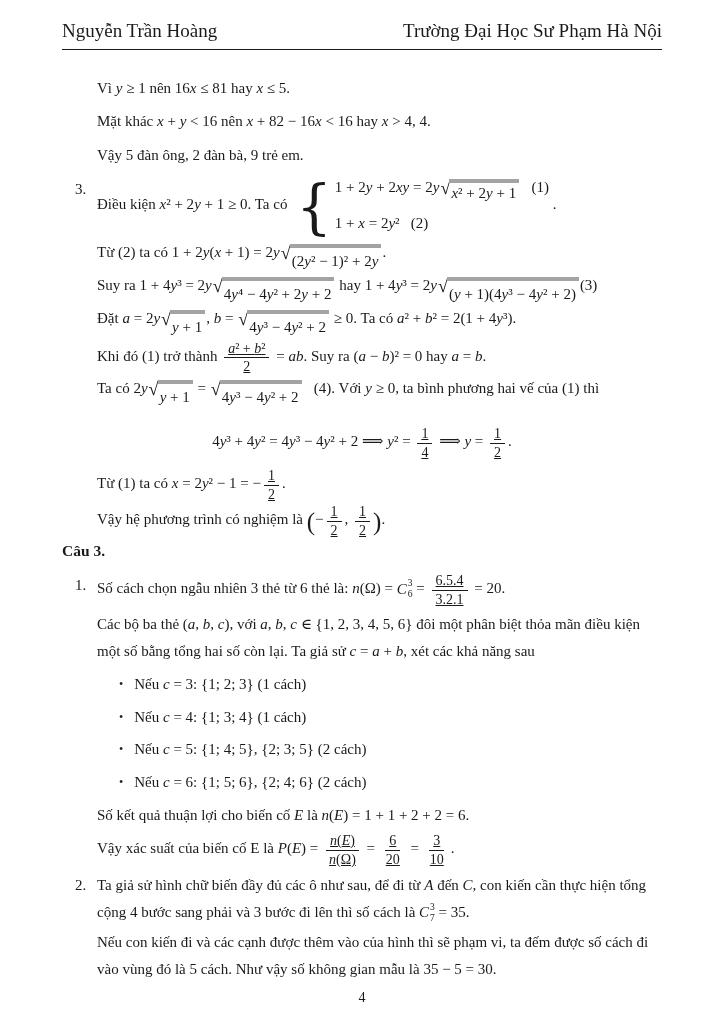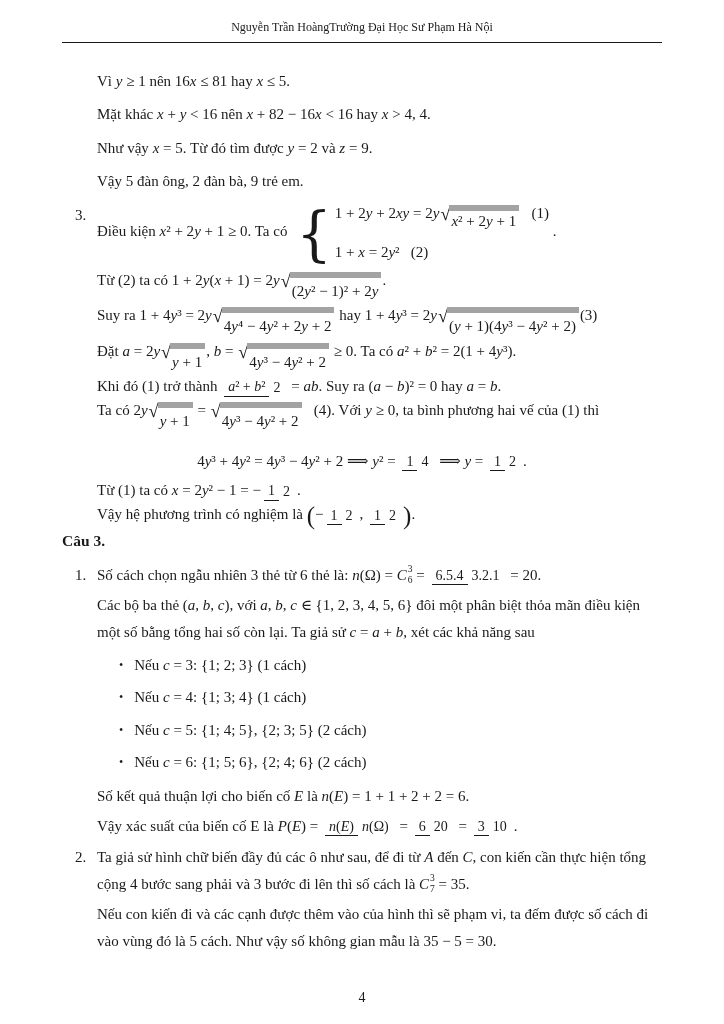--- a/index.html
+++ b/index.html
@@ -2,40 +2,40 @@
 <html><head>
 <meta charset="utf-8">
 <style>
   html,body{margin:0;padding:0;background:#ffffff;}
   .page{
     position:relative;width:724px;height:1024px;box-sizing:border-box;
     background:#ffffff;color:#1a1a1a;overflow:hidden;
     font-family:"Liberation Serif","DejaVu Serif",serif;font-size:15px;
     padding:20px 62px 0 62px;
   }
-  .hdr{display:flex;justify-content:center;align-items:flex-end;
-       border-bottom:1.2px solid #1a1a1a;padding-bottom:7px;font-size:12px;}
+  .hdr{display:flex;justify-content:space-between;align-items:flex-end;
+       border-bottom:1.2px solid #1a1a1a;padding-bottom:7px;font-size:19px;}
   .content{margin-top:26px;}
   .p{margin:0 0 0 35px;line-height:1.62;}
   .p.loose{margin-top:9px;margin-bottom:9px;}
   .display{text-align:center;margin:16px 35px 6px 35px;line-height:1.5;}
   .section{font-weight:700;margin:3px 0 12px 0;font-size:15.5px;}
   .li{position:relative;margin:4px 0 4px 35px;}
   .li > .marker{position:absolute;left:-22px;top:0;line-height:1.8;}
   .libody .p{margin:3px 0;line-height:1.8;}
   .bullet{margin:7px 0 7px 22px;line-height:1.7;}
   .bdot{margin-right:11px;font-size:12px;vertical-align:1px;}
   .mvar{font-style:italic;}
-  .frac{display:inline-flex;flex-direction:row;align-items:center;
-        vertical-align:middle;line-height:1.25;margin:0 3px;font-size:14px;}
+  .frac{display:inline-flex;flex-direction:column;align-items:center;
+        vertical-align:middle;line-height:1.25;margin:0 3px;font-size:14px;text-decoration:underline;}
   .frac .num{border-bottom:1px solid #1a1a1a;padding:0 4px;}
   .frac .den{padding:0 4px;}
   .sqrt{display:inline-flex;align-items:stretch;vertical-align:-2px;margin:0 1px;}
   .radical{font-size:1.22em;line-height:1.05;align-self:flex-start;margin-right:-1px;}
-  .radicand{border-top:6px solid #a3a3a3;padding:1px 3px 0 2px;}
+  .radicand{border-top:4px solid #a3a3a3;padding:1px 3px 0 2px;}
   .system{display:inline-flex;align-items:center;vertical-align:middle;margin:2px 0 2px 5px;}
   .brace{font-size:56px;line-height:0.9;margin-right:3px;transform:scaleY(1.08);
          font-family:"DejaVu Serif",serif;font-weight:400;}
   .syslines{display:inline-flex;flex-direction:column;gap:11px;}
   .sysline{line-height:1.3;}
   .cspair{display:inline-flex;align-items:center;}
   .scripts{display:inline-flex;flex-direction:column;font-size:9.5px;line-height:1.15;margin-left:1px;}
   .bigp{font-size:25px;vertical-align:middle;line-height:1;font-weight:400;}
   .footer{position:absolute;left:0;right:0;bottom:18px;text-align:center;font-size:14px;}
 </style>
@@ -43,21 +43,20 @@
 <body>
 
 <div class="page">
   <div class="hdr">
     <span>Nguyễn Trần Hoàng</span>
     <span>Trường Đại Học Sư Phạm Hà Nội</span>
   </div>
   <div class="content">
       <div class="p loose"><span class="run-text">Vì </span><span class="run-math"><span class="mvar">y</span> ≥ 1</span><span class="run-text"> nên </span><span class="run-math">16<span class="mvar">x</span> ≤ 81</span><span class="run-text"> hay </span><span class="run-math"><span class="mvar">x</span> ≤ 5</span><span class="run-text">.</span></div>
       <div class="p loose"><span class="run-text">Mặt khác </span><span class="run-math"><span class="mvar">x</span> + <span class="mvar">y</span> &lt; 16</span><span class="run-text"> nên </span><span class="run-math"><span class="mvar">x</span> + 82 − 16<span class="mvar">x</span> &lt; 16</span><span class="run-text"> hay </span><span class="run-math"><span class="mvar">x</span> &gt; 4, 4</span><span class="run-text">.</span></div>
-      <div class="p loose"><span class="run-text">Như vậy </span><span class="run-math"><span class="mvar">x</span> = 5</span><span class="run-text">. Từ đó tìm được </span><span class="run-math"><span class="mvar">y</span> = 2</span><span class="run-text"> và </span><span class="run-math"><span class="mvar">z</span> = 9</span><span class="run-text">.</span></div>
       <div class="p loose"><span class="run-text">Vậy 5 đàn ông, 2 đàn bà, 9 trẻ em.</span></div>
       <div class="li">
         <span class="marker">3.</span>
         <div class="libody">
           <div class="p"><span class="run-text">Điều kiện </span><span class="run-math"><span class="mvar">x</span>² + 2<span class="mvar">y</span> + 1 ≥ 0</span><span class="run-text">. Ta có </span><span class="system">
               <span class="brace">{</span>
               <span class="syslines">
                 <span class="sysline"><span class="run-math">1 + 2<span class="mvar">y</span> + 2<span class="mvar">xy</span> = 2<span class="mvar">y</span></span><span class="sqrt">
                     <span class="radical">√</span>
                     <span class="radicand"><span class="mvar">x</span>² + 2<span class="mvar">y</span> + 1</span>

